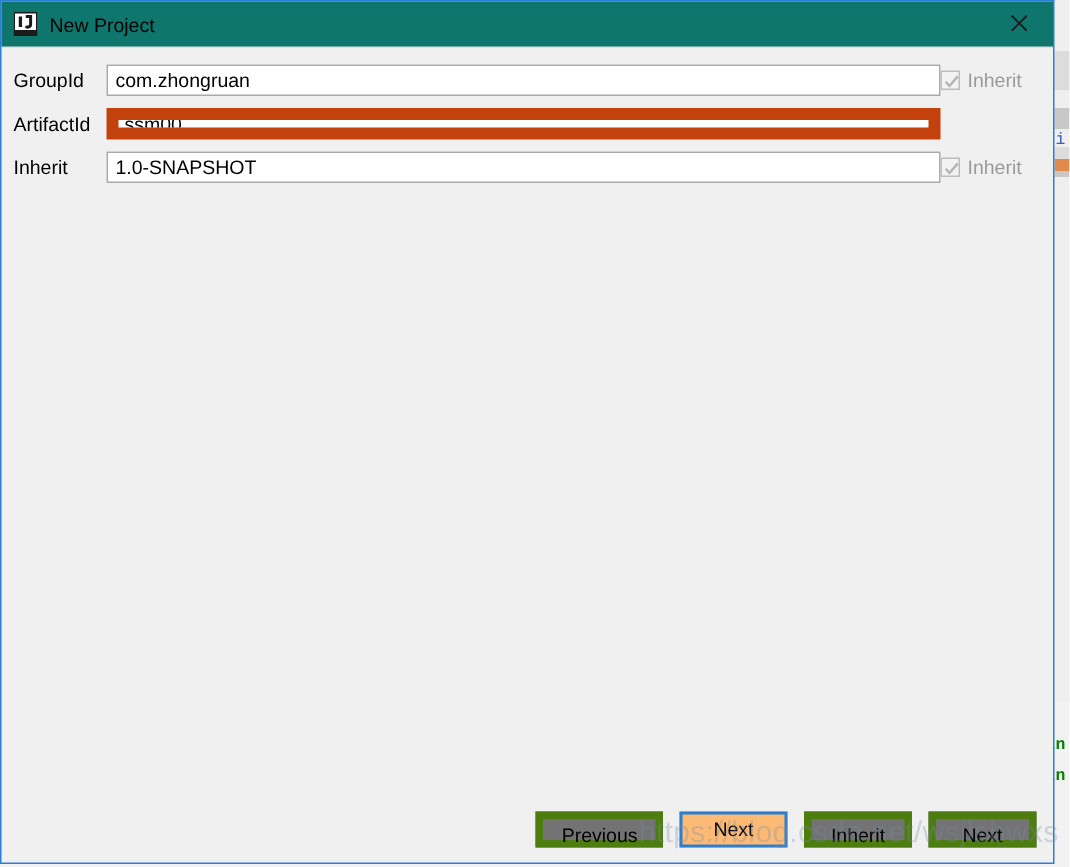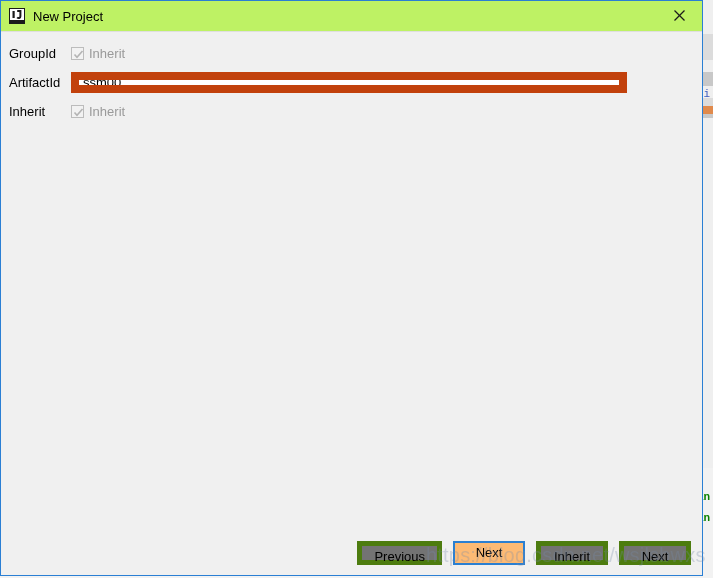--- a/index.html
+++ b/index.html
@@ -56,21 +56,21 @@
     background: #f0f0f0;
     border: 1px solid #2a7fd4;
     box-sizing: border-box;
     z-index: 10;
   }
 
   
   #titlebar {
     position: relative;
     height: 30px;
-    background: #bef264;
+    background: #0f766e;
     border-bottom: 1px solid #dfdfdf;
     display: flex;
     align-items: center;
   }
   #app-icon {
     width: 16px;
     height: 16px;
     margin-left: 8px;
     flex: 0 0 auto;
     position: relative;
@@ -245,20 +245,21 @@
         <line x1="0.5" y1="0.5" x2="10.5" y2="10.5" stroke="#1b1b1b" stroke-width="1.2"></line>
         <line x1="10.5" y1="0.5" x2="0.5" y2="10.5" stroke="#1b1b1b" stroke-width="1.2"></line>
       </svg>
     </div>
   </div>
 
   <div id="form">
 
     <div class="field-row">
       <div class="field-label">GroupId</div>
+      <input class="field-input" type="text" spellcheck="false" value="com.zhongruan" style="">
       <div class="inherit-wrap">
         <span class="inherit-box">
           <svg width="11" height="11" viewBox="0 0 11 11">
             <path d="M1.5 5.5 L4 8.3 L9.5 1.9" fill="none" stroke="#b4b4b4" stroke-width="1.6"></path>
           </svg>
         </span>
         <span class="inherit-label">Inherit</span>
       </div>
     </div>
 
@@ -266,20 +267,21 @@
       <div class="field-label">ArtifactId</div>
       <input class="field-input focused" type="text" spellcheck="false" value="ssm00" style="">
       <div class="inherit-wrap placeholder">
         <span class="inherit-box"></span>
         <span class="inherit-label">Inherit</span>
       </div>
     </div>
 
     <div class="field-row">
       <div class="field-label">Inherit</div>
+      <input class="field-input" type="text" spellcheck="false" value="1.0-SNAPSHOT" style="">
       <div class="inherit-wrap">
         <span class="inherit-box">
           <svg width="11" height="11" viewBox="0 0 11 11">
             <path d="M1.5 5.5 L4 8.3 L9.5 1.9" fill="none" stroke="#b4b4b4" stroke-width="1.6"></path>
           </svg>
         </span>
         <span class="inherit-label">Inherit</span>
       </div>
     </div>
 

